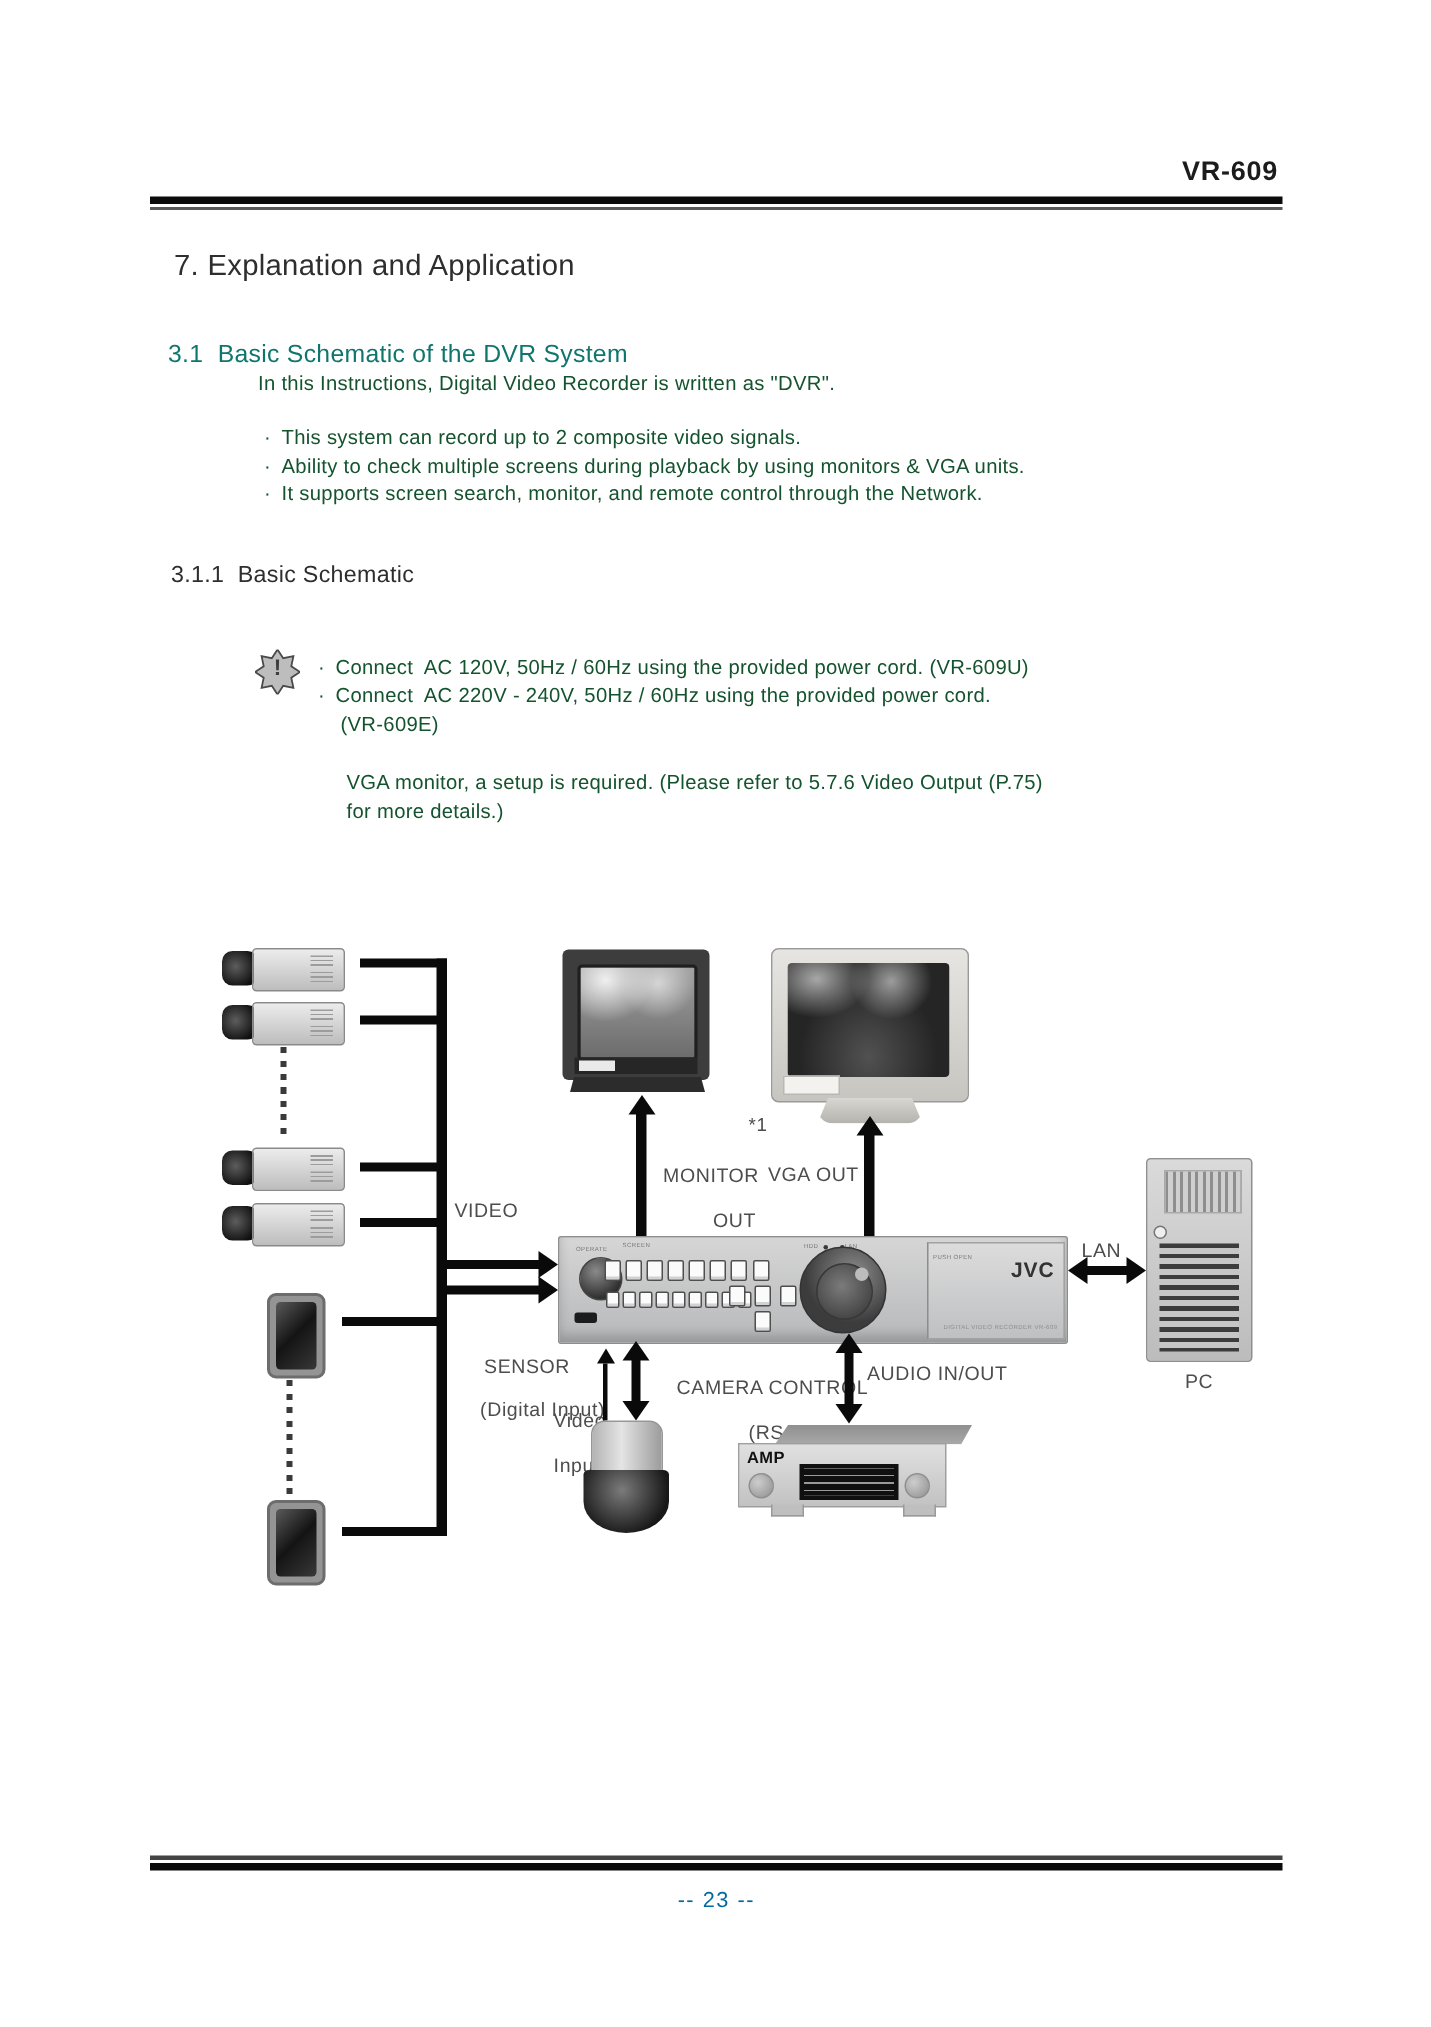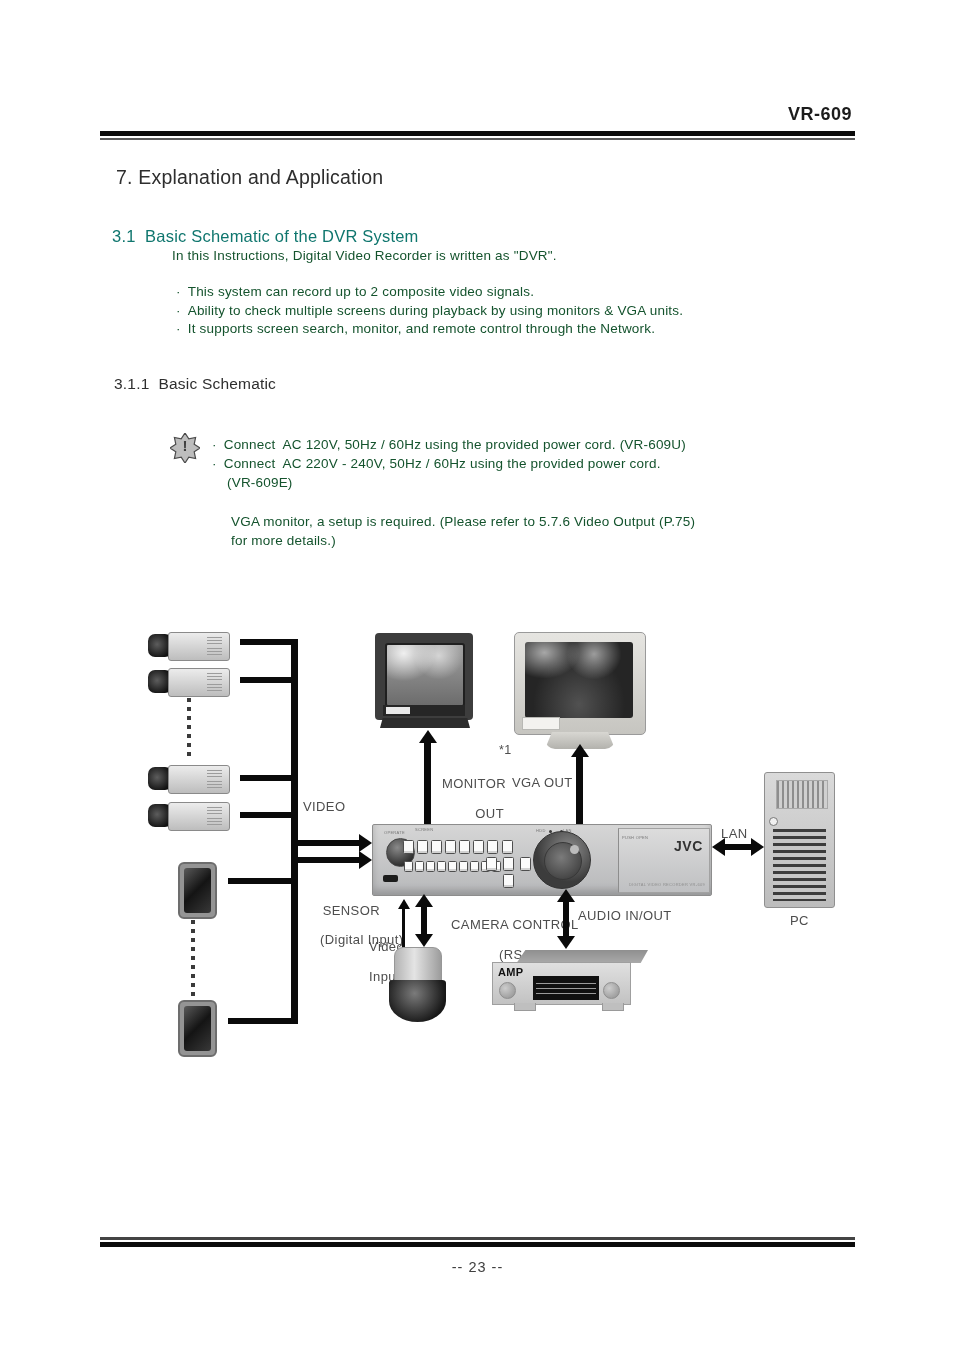--- a/index.html
+++ b/index.html
@@ -5,21 +5,21 @@
   html,body{margin:0;padding:0;background:#ffffff;}
   .page{position:relative;width:954px;height:1351px;background:#ffffff;
         font-family:"Liberation Sans", sans-serif;overflow:hidden;color:#454545;}
   
   .model{position:absolute;top:104px;right:102px;font-size:18px;font-weight:bold;color:#1c1c1c;letter-spacing:0.5px;}
   .rule{position:absolute;left:100px;width:755px;}
   .rule .thick{height:5px;background:#0b0b0b;}
   .rule .thin{height:2px;background:#5a5a5a;margin-top:2px;}
   .rule.bottom .thin{margin-top:0;margin-bottom:2px;background:#444;height:3px;}
   .pageno{position:absolute;left:100px;width:755px;top:1259px;text-align:center;
-          font-size:14.5px;color:#404040;letter-spacing:1px;white-space:pre;}
+          font-size:14.5px;color:#0369a1;letter-spacing:1px;white-space:pre;}
   
   .h1{position:absolute;left:116px;top:166px;font-size:19.5px;color:#2e2e2e;letter-spacing:0.2px;white-space:pre;}
   .h2{position:absolute;left:112px;top:211px;font-size:16.5px;color:#0f766e;letter-spacing:0.2px;white-space:pre;margin-top:16px;}
   .h3{position:absolute;left:114px;top:375px;font-size:15.5px;color:#2e2e2e;letter-spacing:0.2px;white-space:pre;}
   .bodyline{position:absolute;font-size:13.5px;color:#14532d;letter-spacing:0.2px;white-space:pre;text-align:right;}
   .bullet-dot{display:inline-block;margin-right:7px;}
   
   .note-icon{position:absolute;left:170px;top:433px;width:30px;height:30px;}
   .note-icon .excl{position:absolute;left:0;top:4px;width:30px;text-align:center;
                    font-size:15px;font-weight:bold;color:#3f3f3f;}

